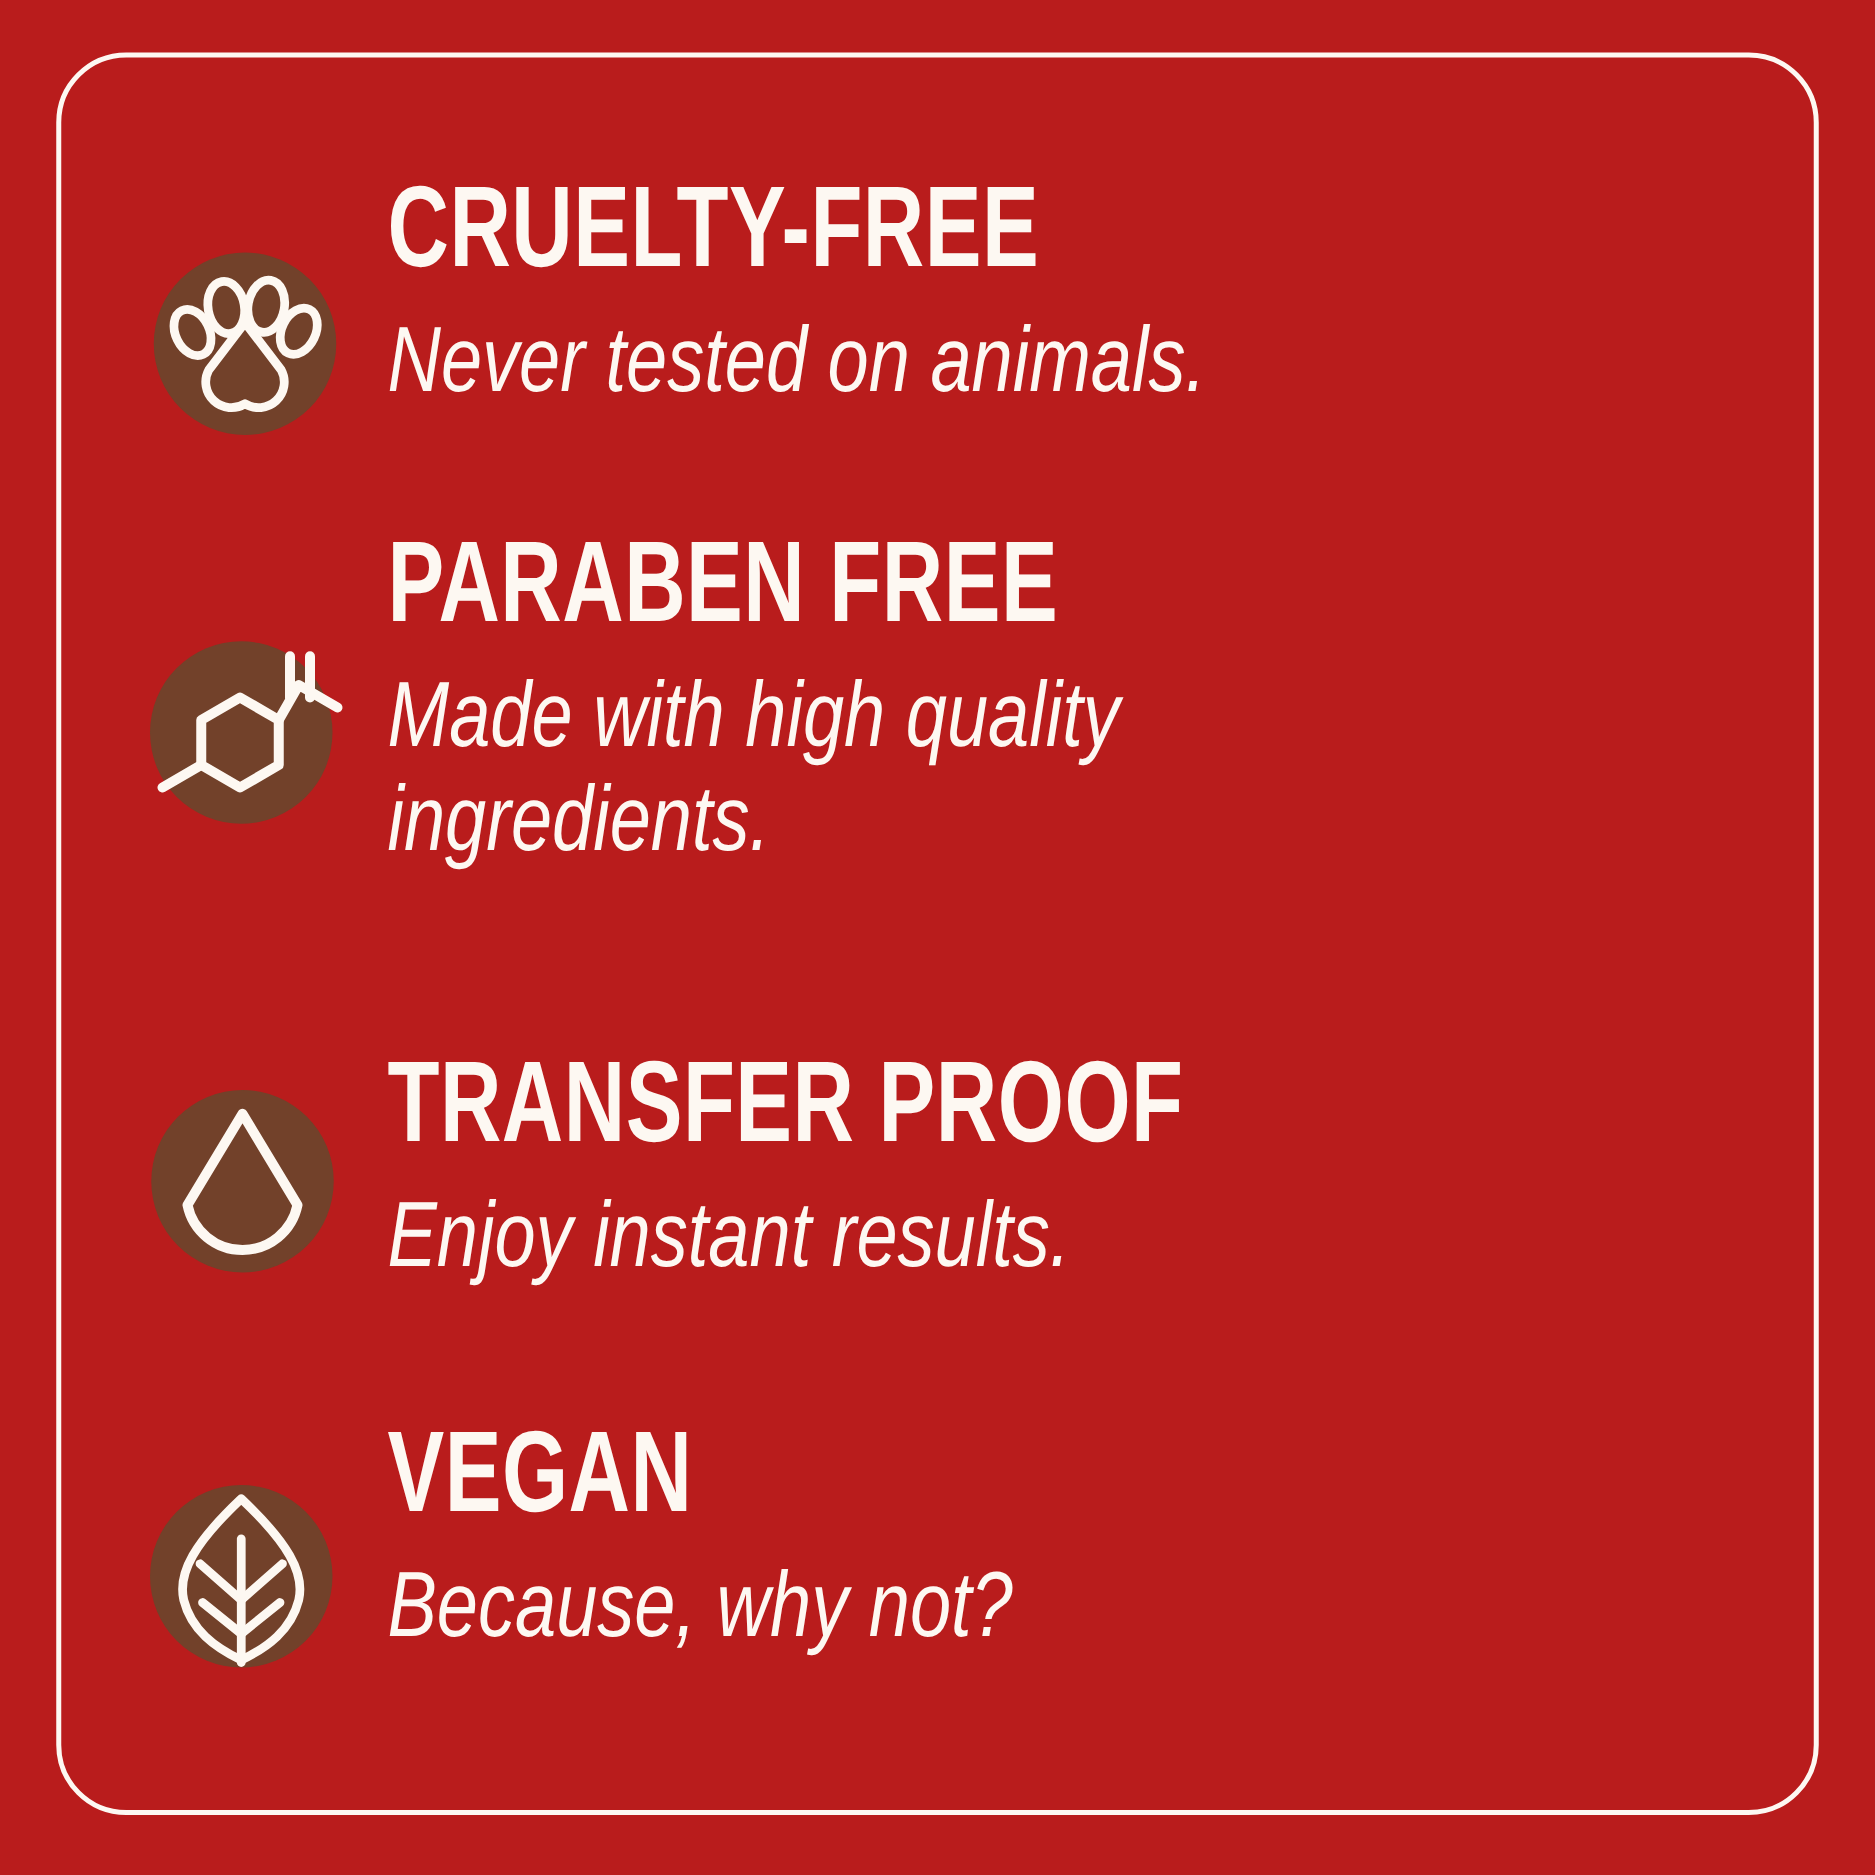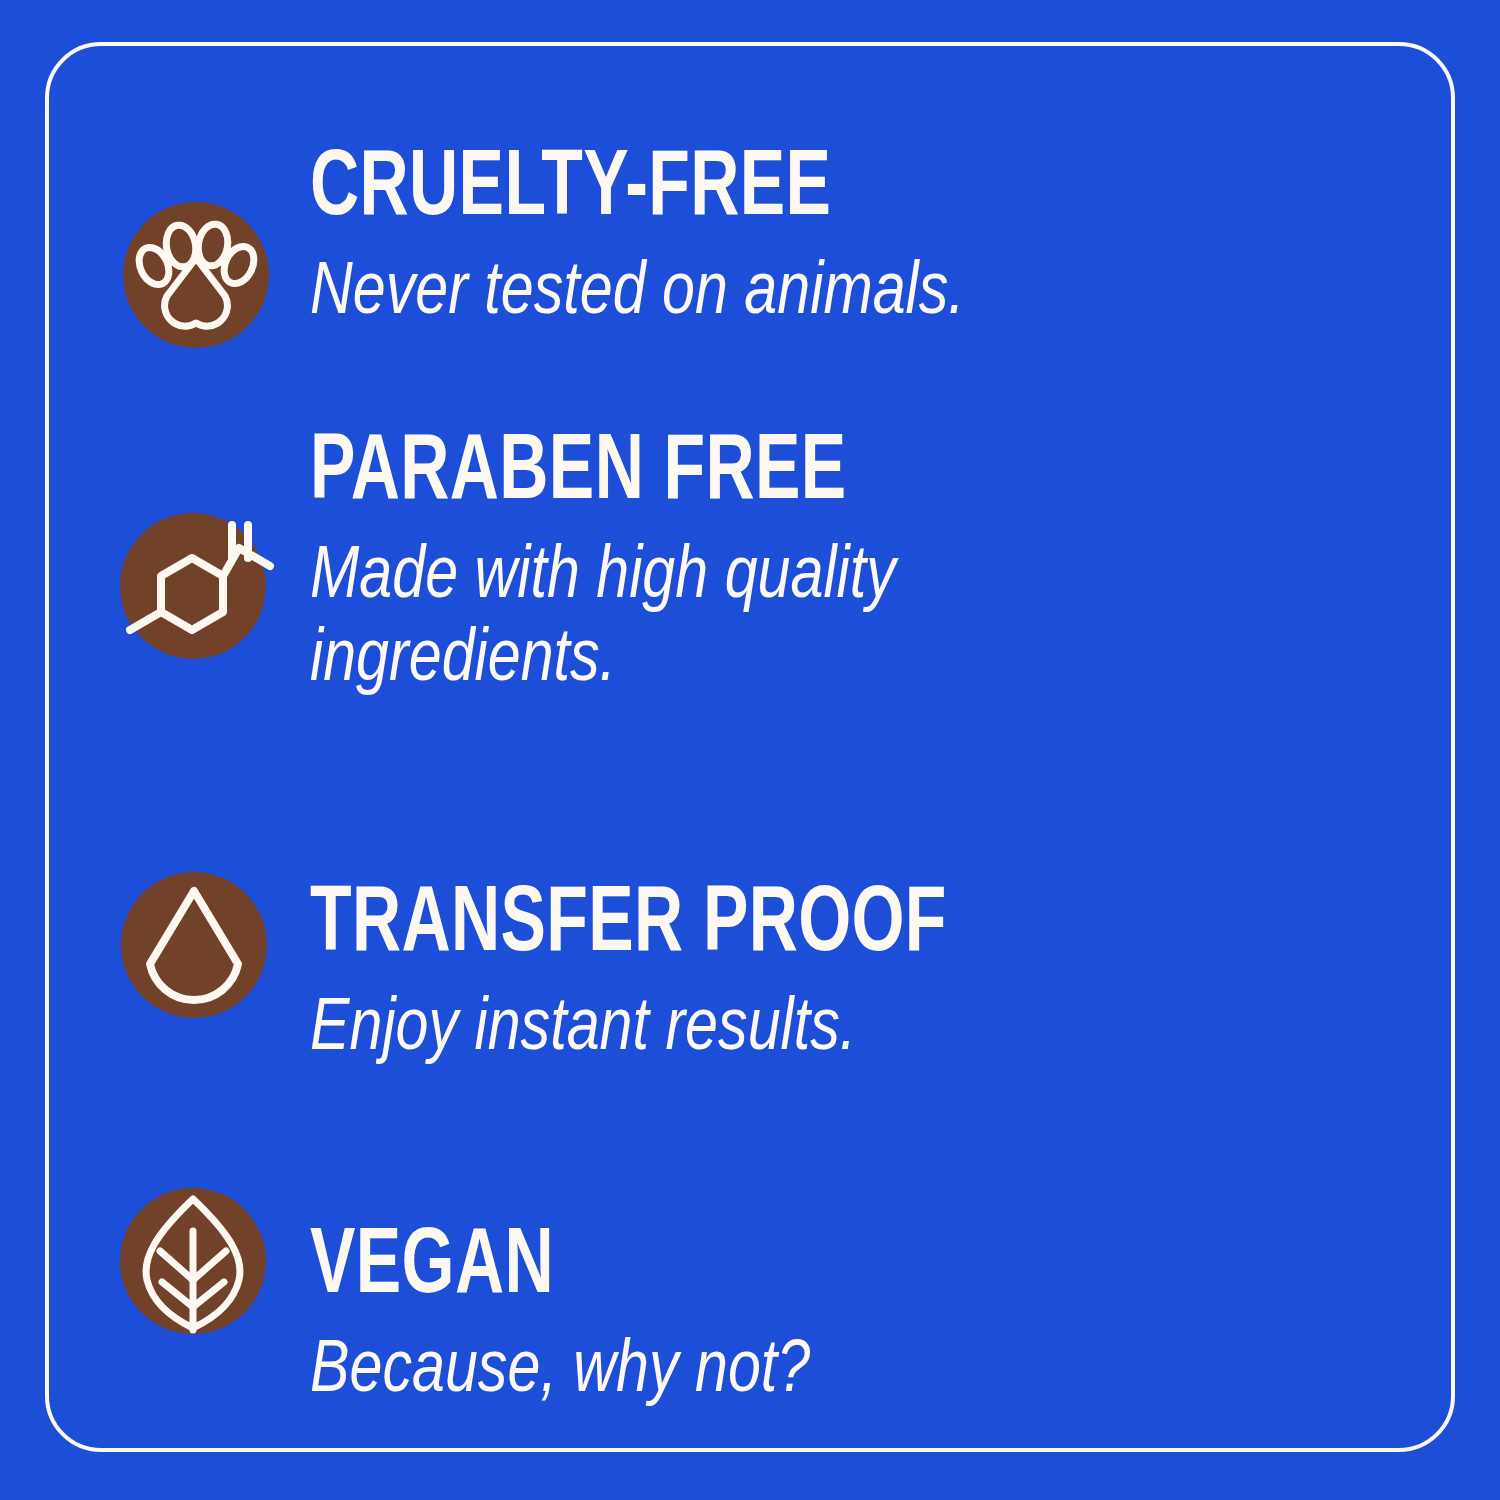--- a/index.html
+++ b/index.html
@@ -4,21 +4,21 @@
 <style>
   html, body {
     margin: 0;
     padding: 0;
     background: #ffffff;
   }
   #canvas {
     position: relative;
     width: 1500px;
     height: 1500px;
-    background: #1d4ed8;
+    background: #b91c1c;
     overflow: hidden;
     font-family: "Liberation Sans", sans-serif;
   }
   #border-frame {
     position: absolute;
     left: 45px;
     top: 42px;
     width: 1410px;
     height: 1410px;
     border: 4px solid #fdf8f2;
@@ -130,40 +130,40 @@
   <div class="feature-row">
 
     <div class="icon-badge" style="left:121px; top:872px;">
       <svg width="146" height="146" viewBox="0 0 146 146" aria-hidden="true">
         <g fill="none" stroke="#fdf8f2" stroke-width="8" stroke-linecap="round" stroke-linejoin="round">
           <path d="M73 19 L29 92 A45 45 0 0 0 73 128 A45 45 0 0 0 117 92 Z"></path>
         </g>
       </svg>
     </div>
 
-    <div class="feature-text" style="top:876px;">
+    <div class="feature-text" style="top:840px;">
       <p class="feature-title">TRANSFER PROOF</p>
       <p class="feature-sub" style="margin-top:22px;">Enjoy instant results.</p>
     </div>
   </div>
 
   <div class="feature-row">
 
     <div class="icon-badge" style="left:120px; top:1188px;">
       <svg width="146" height="146" viewBox="0 0 146 146" aria-hidden="true">
         <g fill="none" stroke="#fdf8f2" stroke-width="7" stroke-linecap="round" stroke-linejoin="round">
           <path d="M73 11 C 36 46, 22 70, 27 92 C 33 116, 52 130, 73 140 C 94 130, 113 116, 119 92 C 124 70, 110 46, 73 11 Z"></path>
           <path d="M73 43 L73 142"></path>
           <path d="M40 63 L73 92"></path>
           <path d="M106 63 L73 92"></path>
           <path d="M42 94 L73 119"></path>
           <path d="M104 94 L73 119"></path>
         </g>
       </svg>
     </div>
 
-    <div class="feature-text" style="top:1218px;">
+    <div class="feature-text" style="top:1136px;">
       <p class="feature-title">VEGAN</p>
       <p class="feature-sub" style="margin-top:22px;">Because, why not?</p>
     </div>
   </div>
 
 </div>
 
 </body></html>

